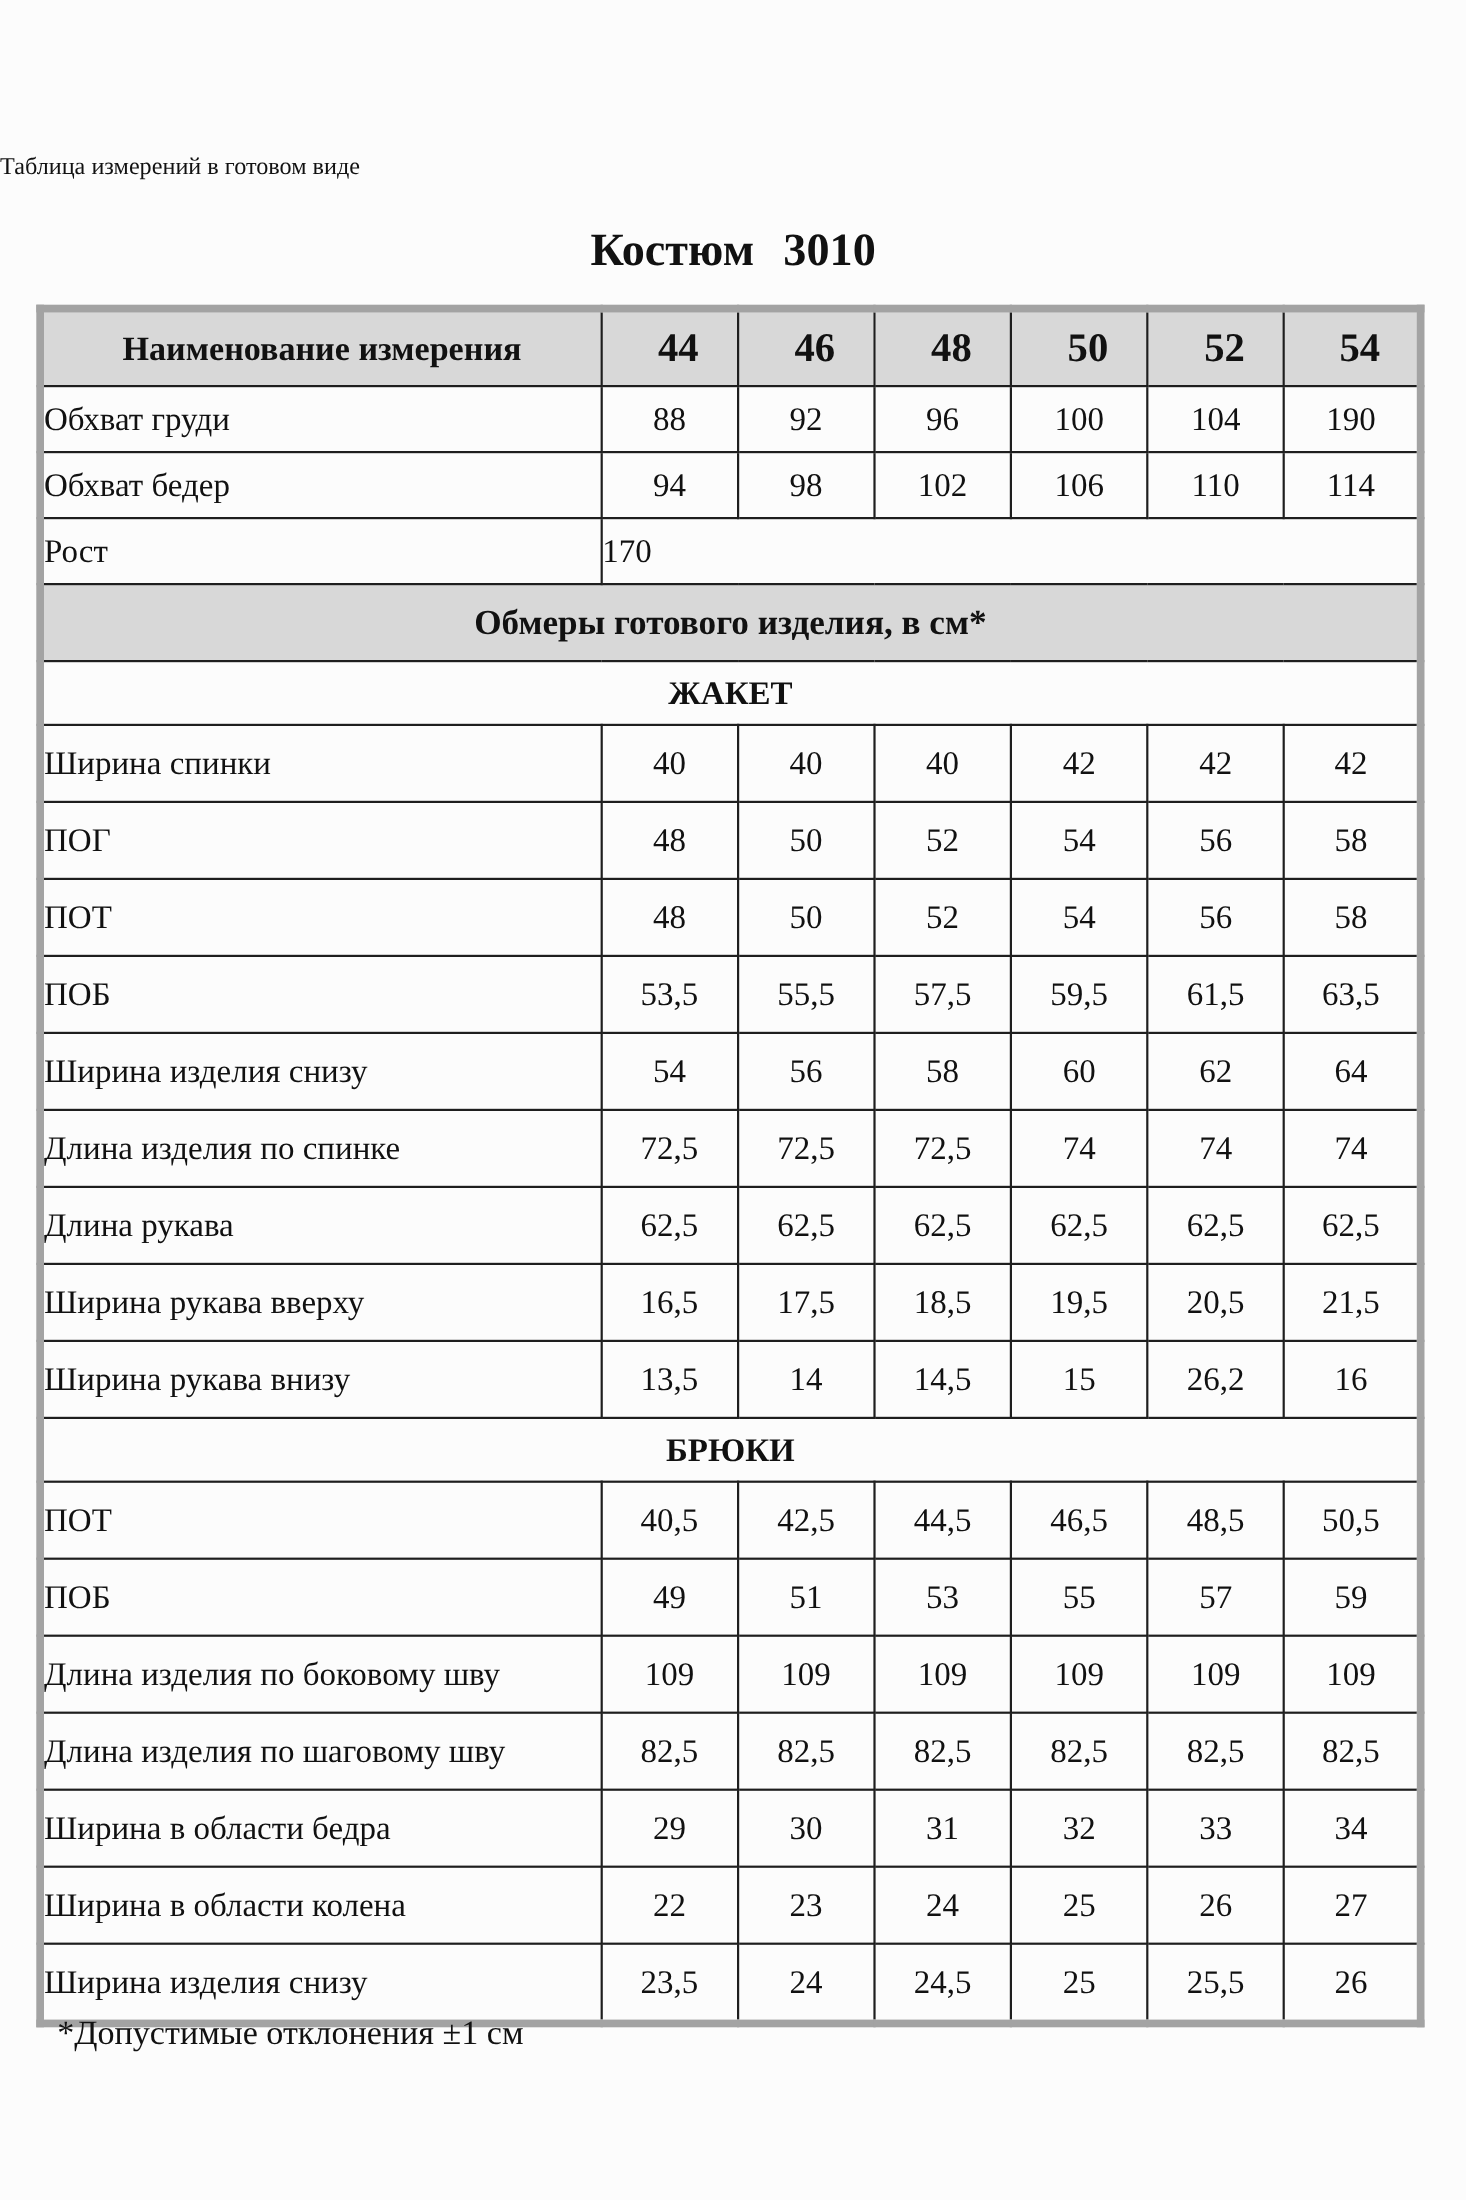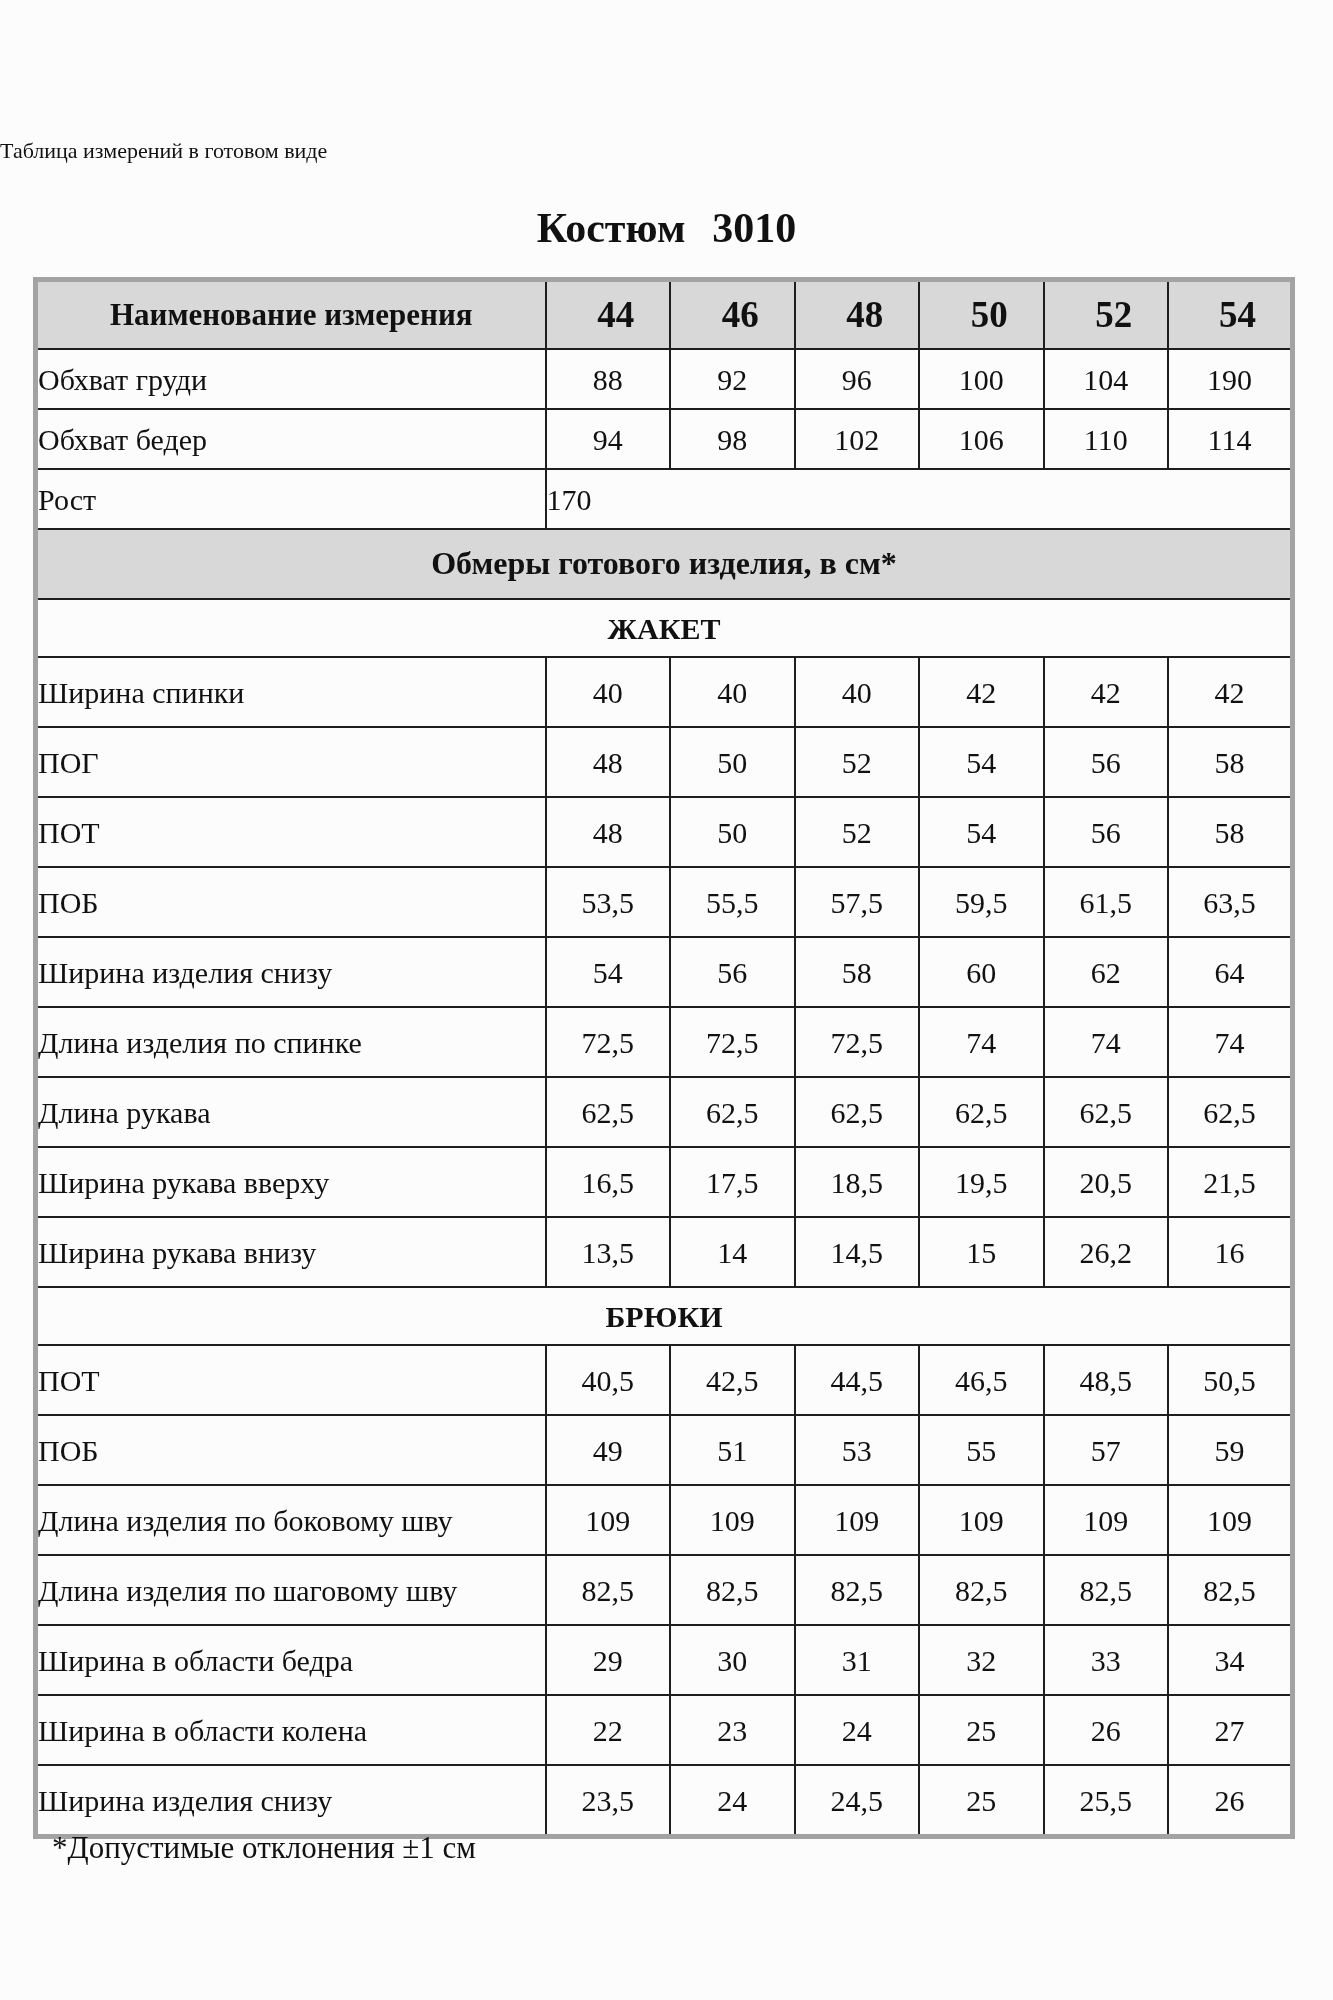--- a/index.html
+++ b/index.html
@@ -44,21 +44,21 @@
     font-weight: bold;
     word-spacing: 16px;
   }
   table.size-table {
     position: absolute;
     left: 33px;
     top: 277px;
     width: 1262px;
     border-collapse: collapse;
     table-layout: fixed;
-    border: 5px solid #a3a3a3;
+    border: 7px solid #a3a3a3;
   }
   table.size-table td {
     border: 2px solid #1e1e1e;
     vertical-align: middle;
     font-size: 30px;
     line-height: 1.1;
     padding: 0;
     overflow: hidden;
   }
   td.label {

